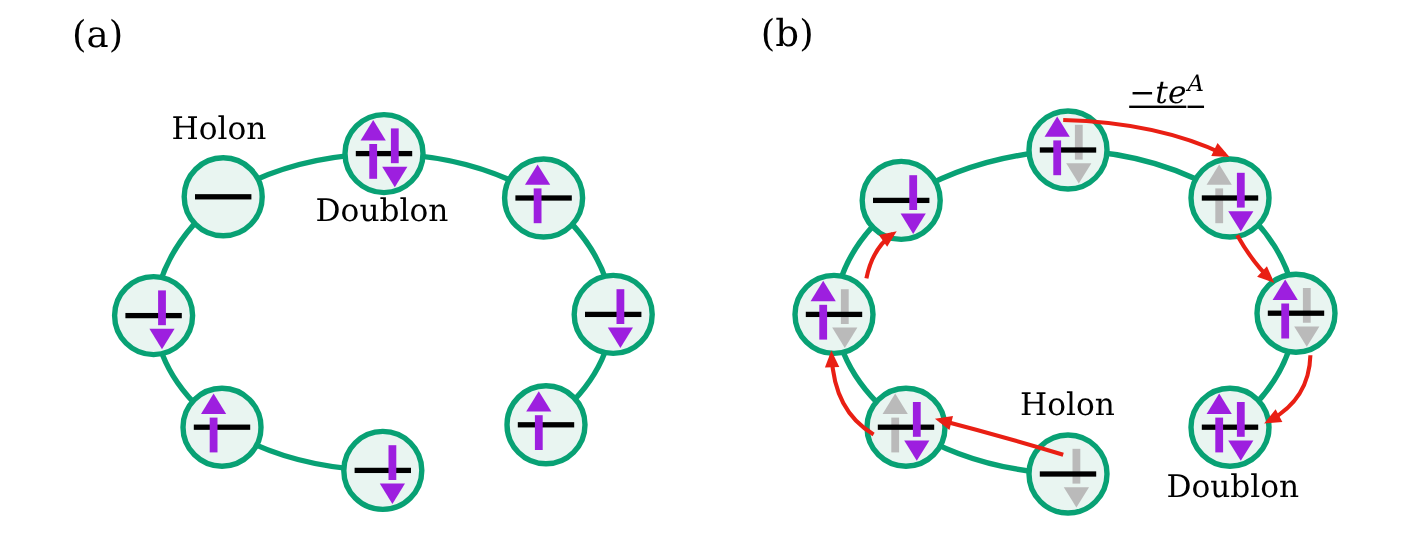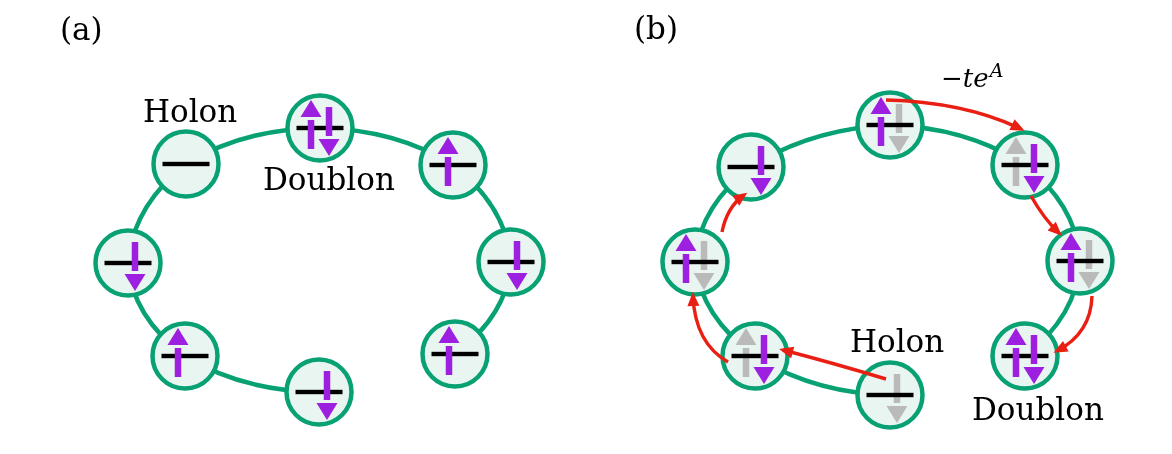--- a/index.html
+++ b/index.html
@@ -12,22 +12,22 @@
     overflow:hidden;
   }
   .stage svg{position:absolute;left:0;top:0;}
   .lbl{
     position:absolute;
     color:#000;
     line-height:1.05;
     white-space:nowrap;
   }
   .panel-label{font-size:31px;}
-  .ann{font-size:31px;}
-  .hop{font-size:26px;font-style:italic;}
+  .ann{font-size:26px;}
+  .hop{font-size:26px;font-style:italic;text-decoration:underline;}
   .hop sup{font-size:19px;vertical-align:10px;margin-left:1px;}
 </style>
 </head>
 <body>
 
 <div class="stage">
   <svg id="fig-svg" width="1172" height="454" viewBox="0 0 1172 454">
       <defs>
         <marker id="redhead" markerWidth="16" markerHeight="14" refX="11" refY="7" orient="auto" markerUnits="userSpaceOnUse">
           <path d="M1,1 L15,7 L1,13 Z" fill="#e91f14"></path>

